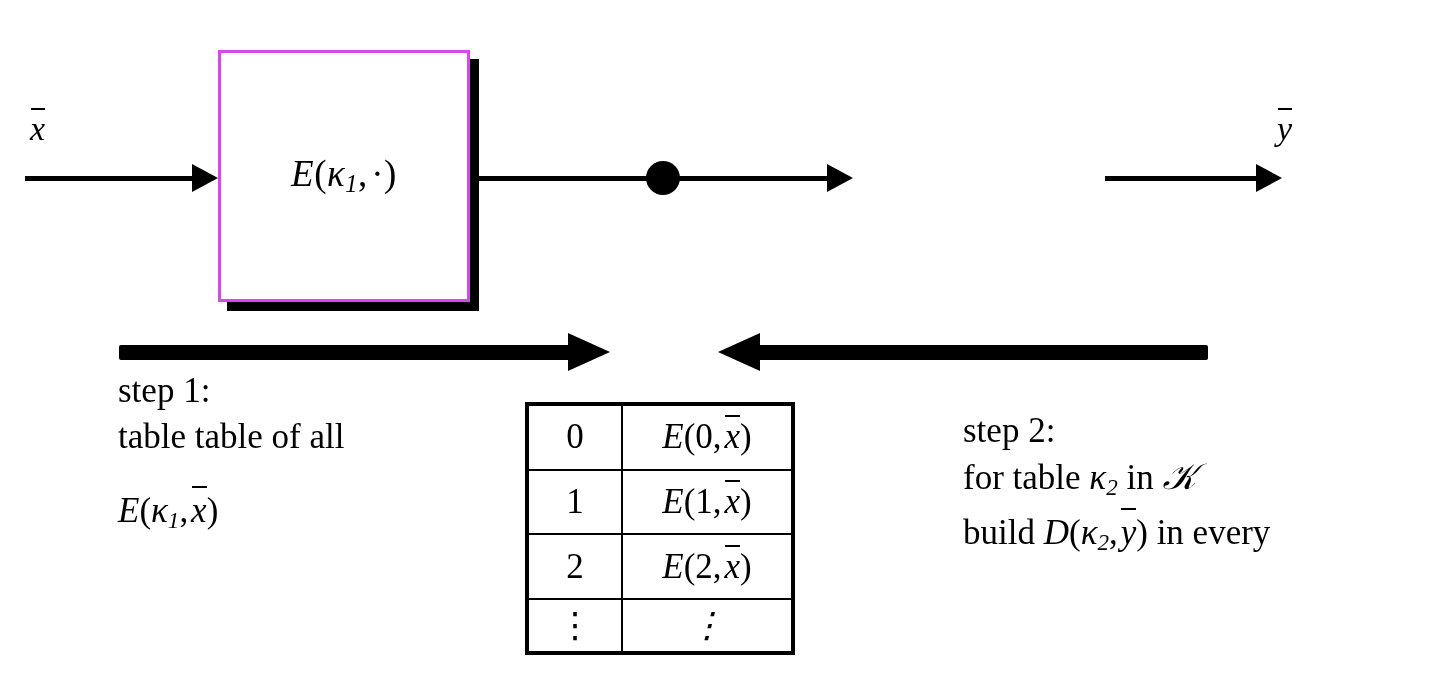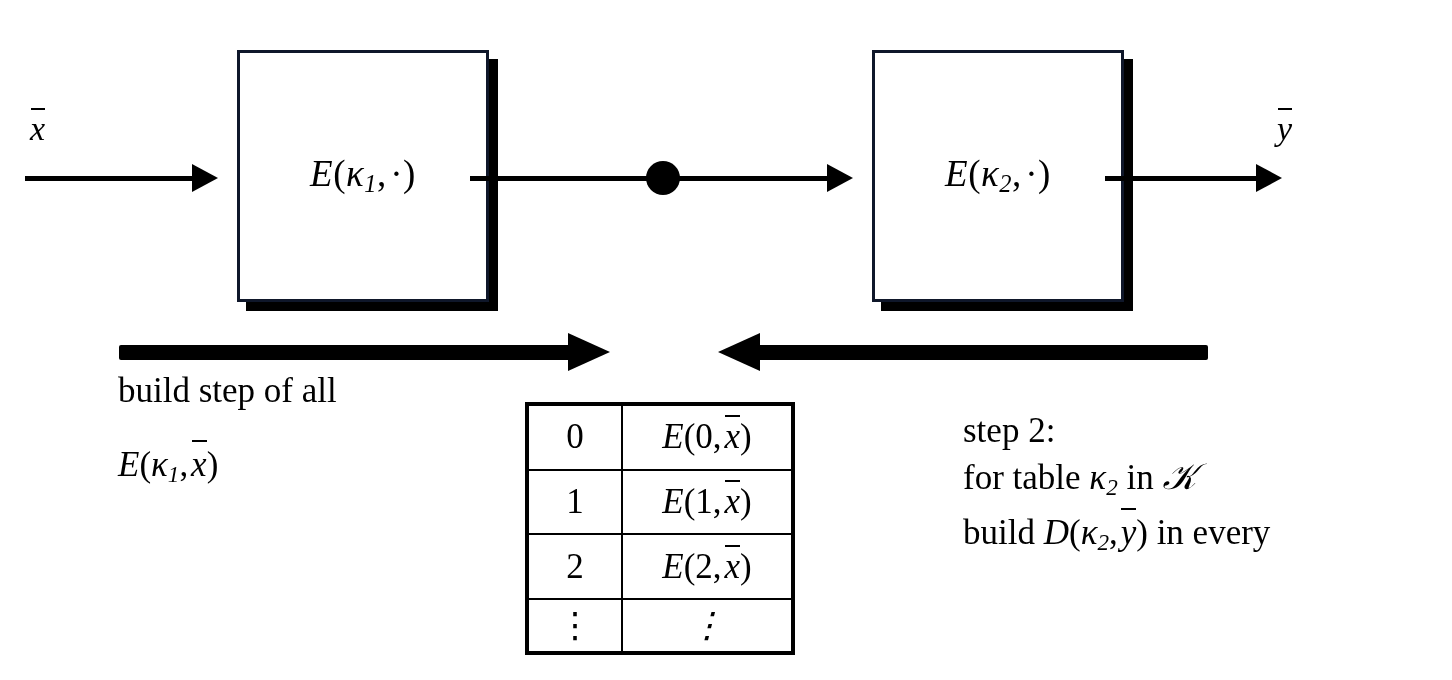--- a/index.html
+++ b/index.html
@@ -14,24 +14,23 @@
     background: #ffffff;
     overflow: hidden;
     font-family: "Liberation Serif", "DejaVu Serif", serif;
     color: #000000;
   }
 
   
   .cipher-box {
     position: absolute;
     background: #ffffff;
-    border: 3px solid #0f172a;
+    border: 3px solid #d946ef;
     box-shadow: 9px 9px 0 0 #000000;
     box-sizing: border-box;
-    margin-left: 19px;
   }
   .cipher-box-label {
     position: absolute;
     left: 0;
     right: 0;
     top: 50%;
     transform: translateY(-52%);
     text-align: center;
     font-size: 37px;
     font-style: italic;
@@ -182,40 +181,36 @@
     <div class="cipher-box-label">
       <span class="mi">E</span><span class="mup">(</span><span class="mi">κ</span><span class="sub">1</span><span class="mup">, ·)</span>
     </div>
   </div>
 
   <div class="wire" style="left:470px; top:176px; width:196px;"></div>
   <div class="junction-dot" style="left:646px; top:161px;"></div>
   <div class="wire" style="left:660px; top:176px; width:172px;"></div>
   <div class="wire-head-right" style="left:827px; top:164px;"></div>
 
-  <div class="cipher-box" style="left:853px; top:50px; width:252px; height:252px;">
-    <div class="cipher-box-label">
-      <span class="mi">E</span><span class="mup">(</span><span class="mi">κ</span><span class="sub">2</span><span class="mup">, ·)</span>
-    </div>
-  </div>
 
   <div class="wire" style="left:1105px; top:176px; width:155px;"></div>
   <div class="wire-head-right" style="left:1256px; top:164px;"></div>
   <div class="wire-label" style="left:1277px; top:110px;">
     <span class="ovl">y</span>
   </div>
 
   <div class="step-arrow-shaft" style="left:119px; top:345px; width:452px;"></div>
   <div class="step-arrow-head-right" style="left:568px; top:333px;"></div>
 
   <div class="step-arrow-head-left" style="left:718px; top:333px;"></div>
   <div class="step-arrow-shaft" style="left:758px; top:345px; width:450px;"></div>
 
   <div class="step-caption" style="left:118px; top:368px;">
-    <div>build step of all</div>
+    <div>step 1:</div>
+    <div>table table of all</div>
     <div class="mathline">
       <span class="mi">E</span><span class="mup">(</span><span class="mi">κ</span><span class="sub">1</span><span class="mup">, </span><span class="ovl">x</span><span class="mup">)</span>
     </div>
   </div>
 
   <div class="step-caption" style="left:963px; top:368px;margin-top:40px;">
     <div>step 2:</div>
     <div>
       <span class="mup">for table </span><span class="mi">κ</span><span class="sub">2</span><span class="mup"> in </span><span class="cal">𝒦</span>
     </div>

